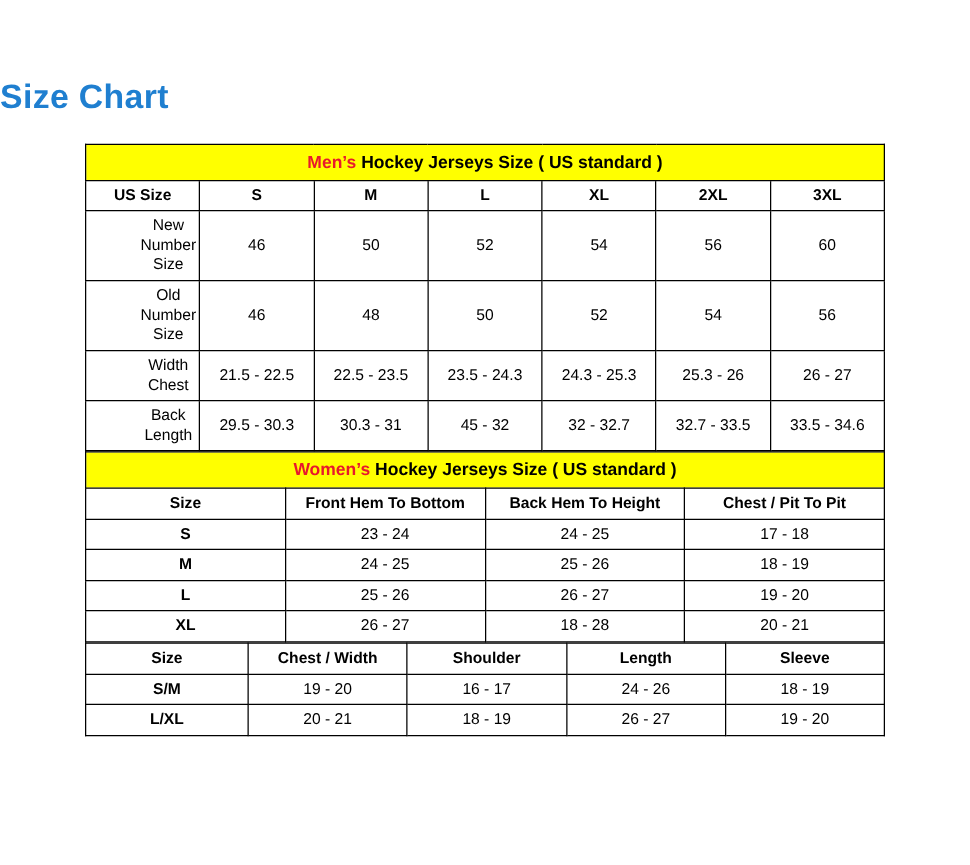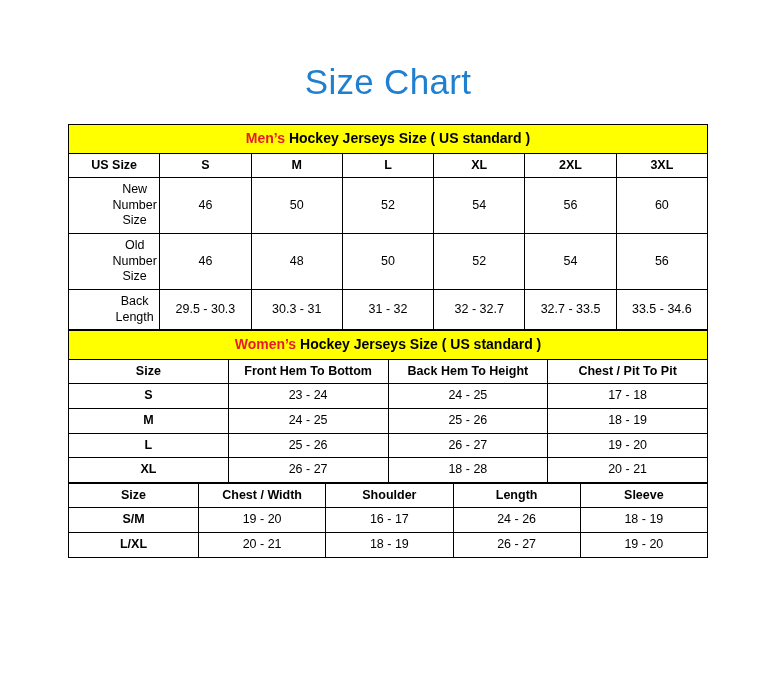--- a/index.html
+++ b/index.html
@@ -15,24 +15,24 @@
     position: relative;
     overflow: hidden;
   }
   .page {
     width: 776px;
     height: 692px;
     box-sizing: border-box;
     padding: 0;
   }
   .chart-title {
-    text-align: center;
+    text-align: left;
     color: #1f7fd0;
-    font-size: 35px;
-    font-weight: normal;
+    font-size: 27px;
+    font-weight: bold;
     margin-top: 62px;
     margin-bottom: 22px;
     letter-spacing: 0.3px;
   }
   .tables-wrap {
     width: 640px;
     margin: 0 auto;
   }
   table {
     border-collapse: collapse;
@@ -109,24 +109,33 @@
         <tr>
           <td class="first-col rowlabel">Old Number Size</td>
           <td>46</td>
           <td>48</td>
           <td>50</td>
           <td>52</td>
           <td>54</td>
           <td>56</td>
         </tr>
         <tr>
+          <td class="first-col rowlabel">Width Chest</td>
+          <td>21.5 - 22.5</td>
+          <td>22.5 - 23.5</td>
+          <td>23.5 - 24.3</td>
+          <td>24.3 - 25.3</td>
+          <td>25.3 - 26</td>
+          <td>26 - 27</td>
+        </tr>
+        <tr>
           <td class="first-col rowlabel">Back Length</td>
           <td>29.5 - 30.3</td>
           <td>30.3 - 31</td>
-          <td>31 - 32</td>
+          <td>45 - 32</td>
           <td>32 - 32.7</td>
           <td>32.7 - 33.5</td>
           <td>33.5 - 34.6</td>
         </tr>
       </tbody>
     </table>
 
     <table class="tbl-women">
       <tbody>
         <tr>

